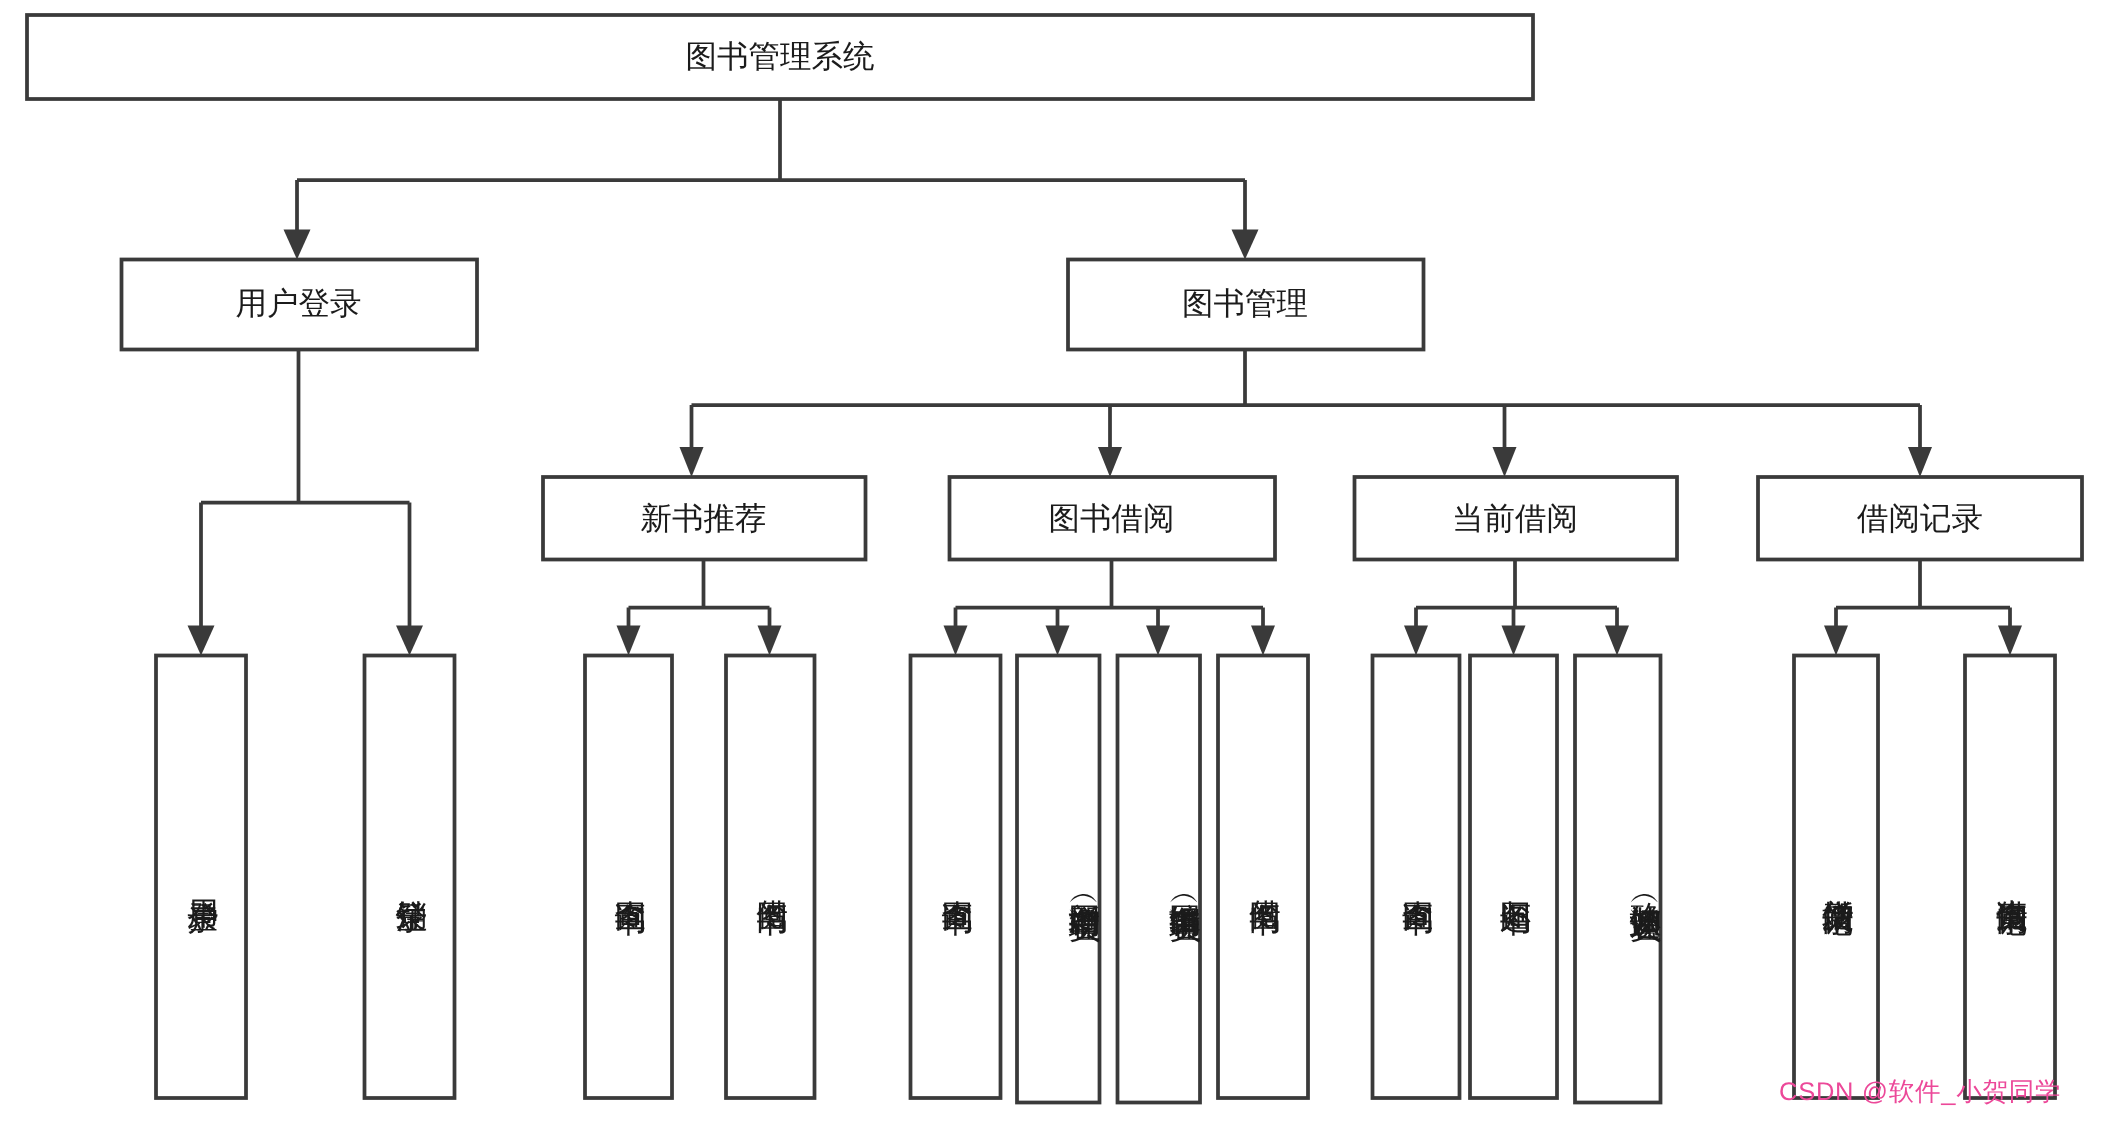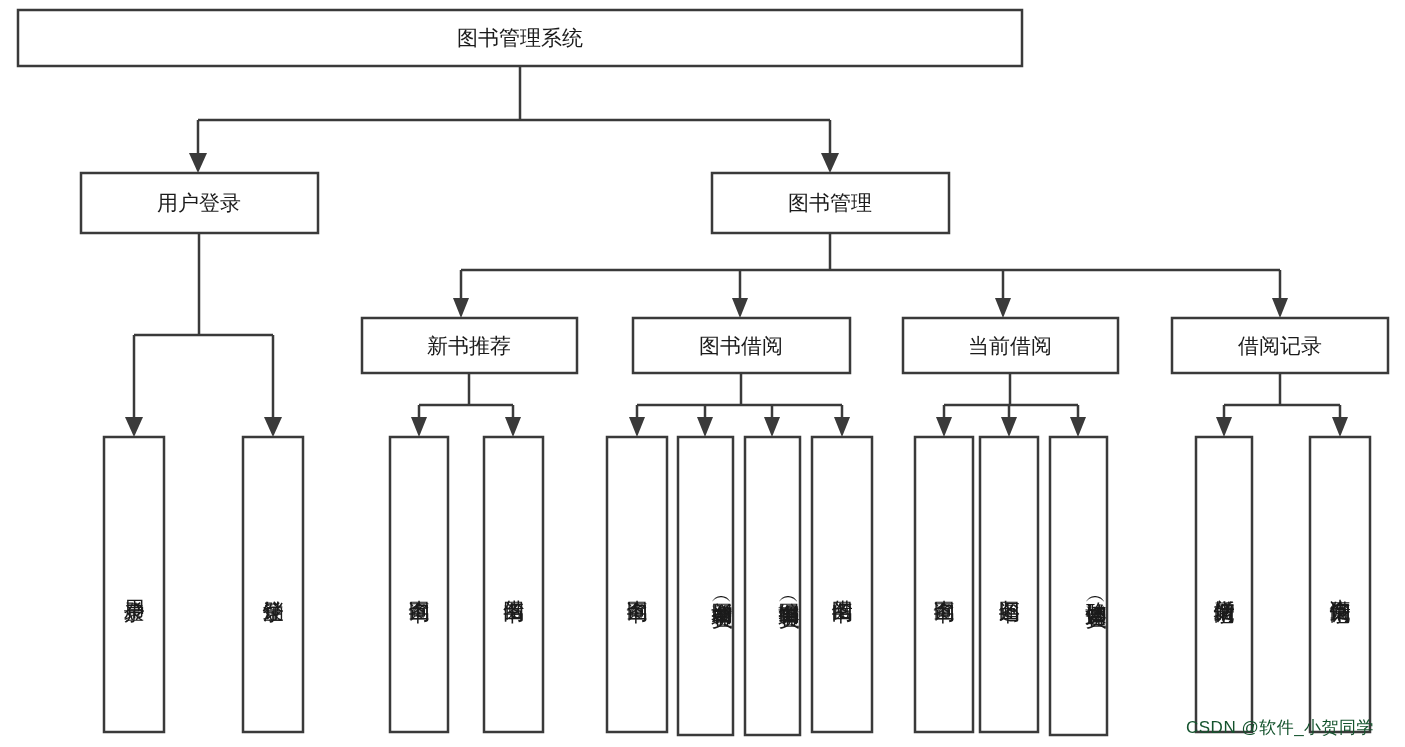--- a/index.html
+++ b/index.html
@@ -60,21 +60,21 @@
     text-align: center;
     white-space: nowrap;
     pointer-events: none;
   }
   .watermark {
     position: absolute;
     left: 1186px;
     top: 716px;
     font-family: "Liberation Sans", "DejaVu Sans", sans-serif;
     font-size: 17px;
-    color: #14532d;
+    color: #ec4899;
     white-space: nowrap;
     letter-spacing: 0.5px;
   }
 </style>
 </head>
 <body>
 
 <div id="diagram-root">
 
   <svg id="tree-svg" viewBox="0 0 1405 747">

